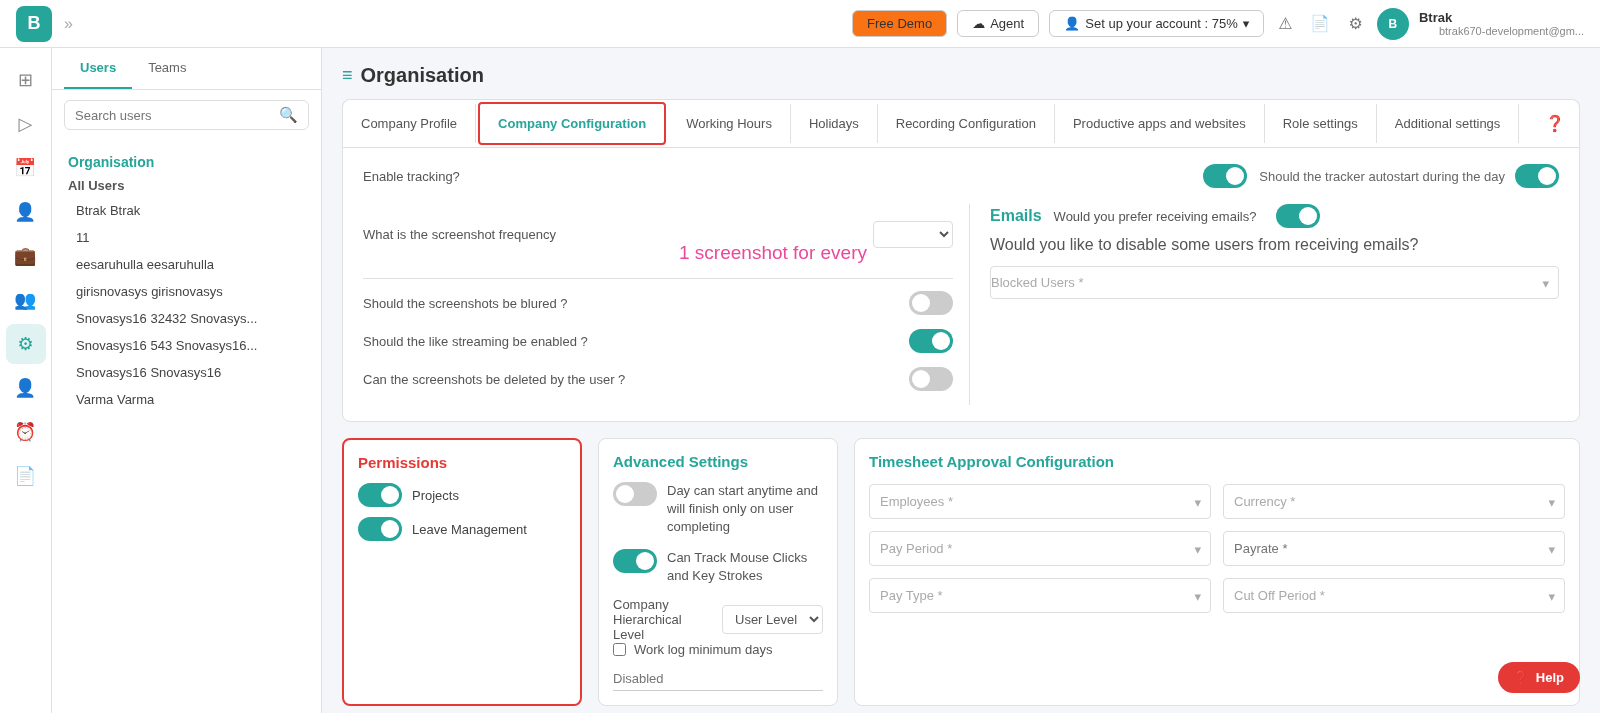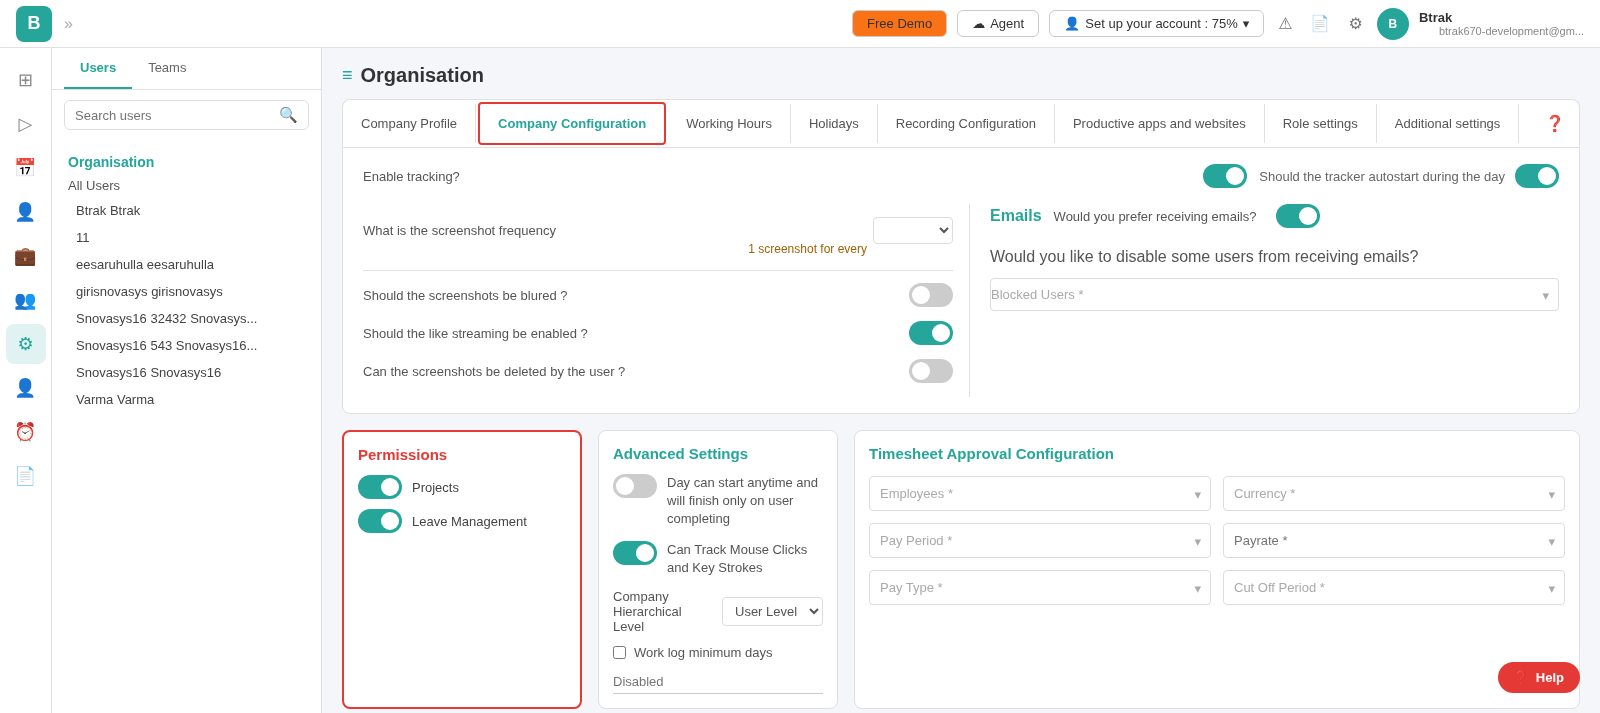--- a/index.html
+++ b/index.html
@@ -148,21 +148,21 @@
     .org-label {
       padding: 6px 16px 4px;
       color: #26a69a;
       font-weight: 600;
       font-size: 14px;
     }
     .all-users-label {
       padding: 4px 16px;
       color: #555;
       font-size: 13px;
-      font-weight: 400;
+      font-weight: 700;
     }
     .user-list-item {
       padding: 6px 24px;
       color: #444;
       font-size: 13px;
       cursor: pointer;
     }
 
     
     .right-content {
@@ -285,38 +285,38 @@
       gap: 12px;
       margin-bottom: 14px;
     }
     .config-label { color: #555; font-size: 13px; flex: 1; }
 
     .freq-select {
       display: flex;
       align-items: center;
       gap: 6px;
     }
-    .freq-text { font-size: 12px; color: #a16207; margin-top: 38px; }
+    .freq-text { font-size: 19px; color: #ec4899; margin-top: 38px; }
     .freq-dropdown {
       border: 1px solid #ddd;
       border-radius: 4px;
       padding: 4px 8px;
       font-size: 13px;
       color: #555;
       background: #fff;
       min-width: 80px;
     }
 
     
     .emails-section { }
     .emails-header {
       display: flex;
       align-items: center;
       gap: 12px;
-      margin-bottom: 20px;
+      margin-bottom: 8px;
     }
     .emails-title { font-size: 16px; color: #26a69a; font-weight: 600; }
     .emails-question { color: #555; font-size: 13px; margin-right: 8px; }
     .blocked-users-select {
       border: 1px solid #ddd;
       border-radius: 4px;
       padding: 8px 0;
       font-size: 13px;
       color: #aaa;
       background: #fff;
@@ -371,21 +371,21 @@
       display: flex;
       align-items: flex-start;
       gap: 10px;
       margin-bottom: 12px;
     }
     .advanced-label { font-size: 13px; color: #555; flex: 1; line-height: 1.4; }
     .adv-select-row {
       display: flex;
       align-items: center;
       gap: 8px;
-      margin-bottom: 11px;
+      margin-bottom: 0;
       justify-content: space-between;
     }
     .adv-select-label { font-size: 13px; color: #555; }
     .adv-select {
       border: 1px solid #ddd;
       border-radius: 4px;
       padding: 5px 8px;
       font-size: 13px;
       color: #555;
       background: #fff;

